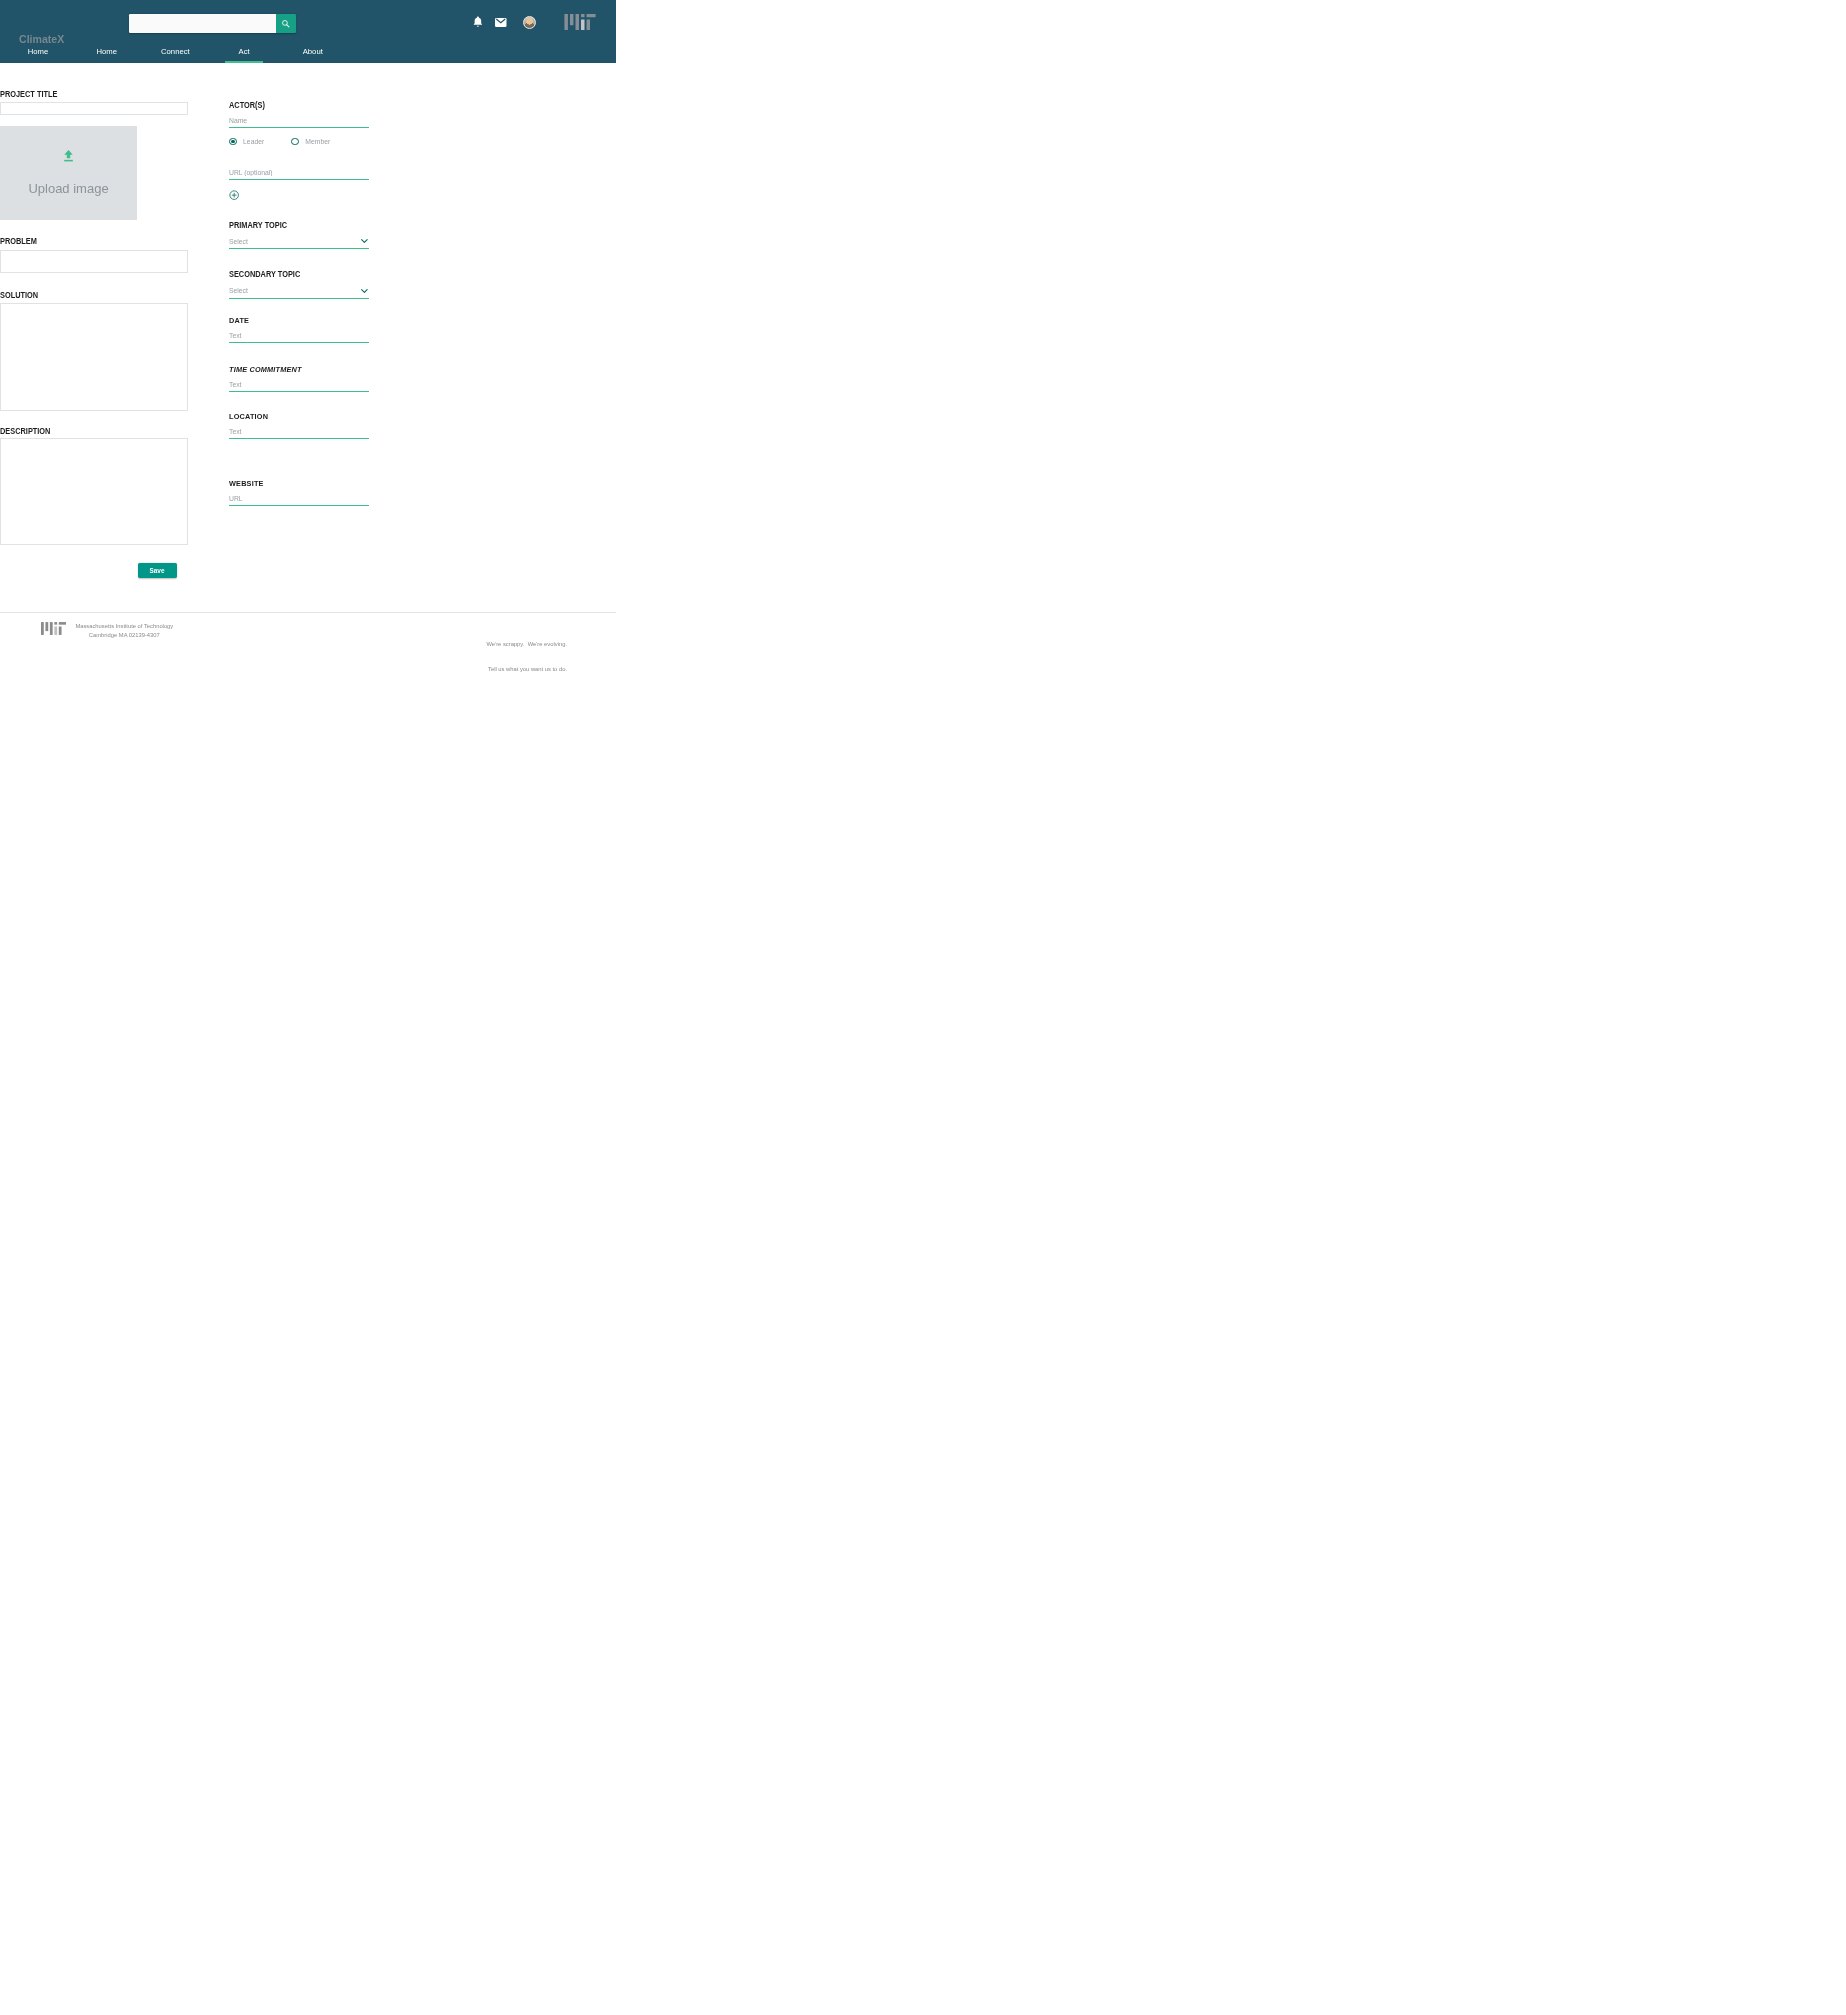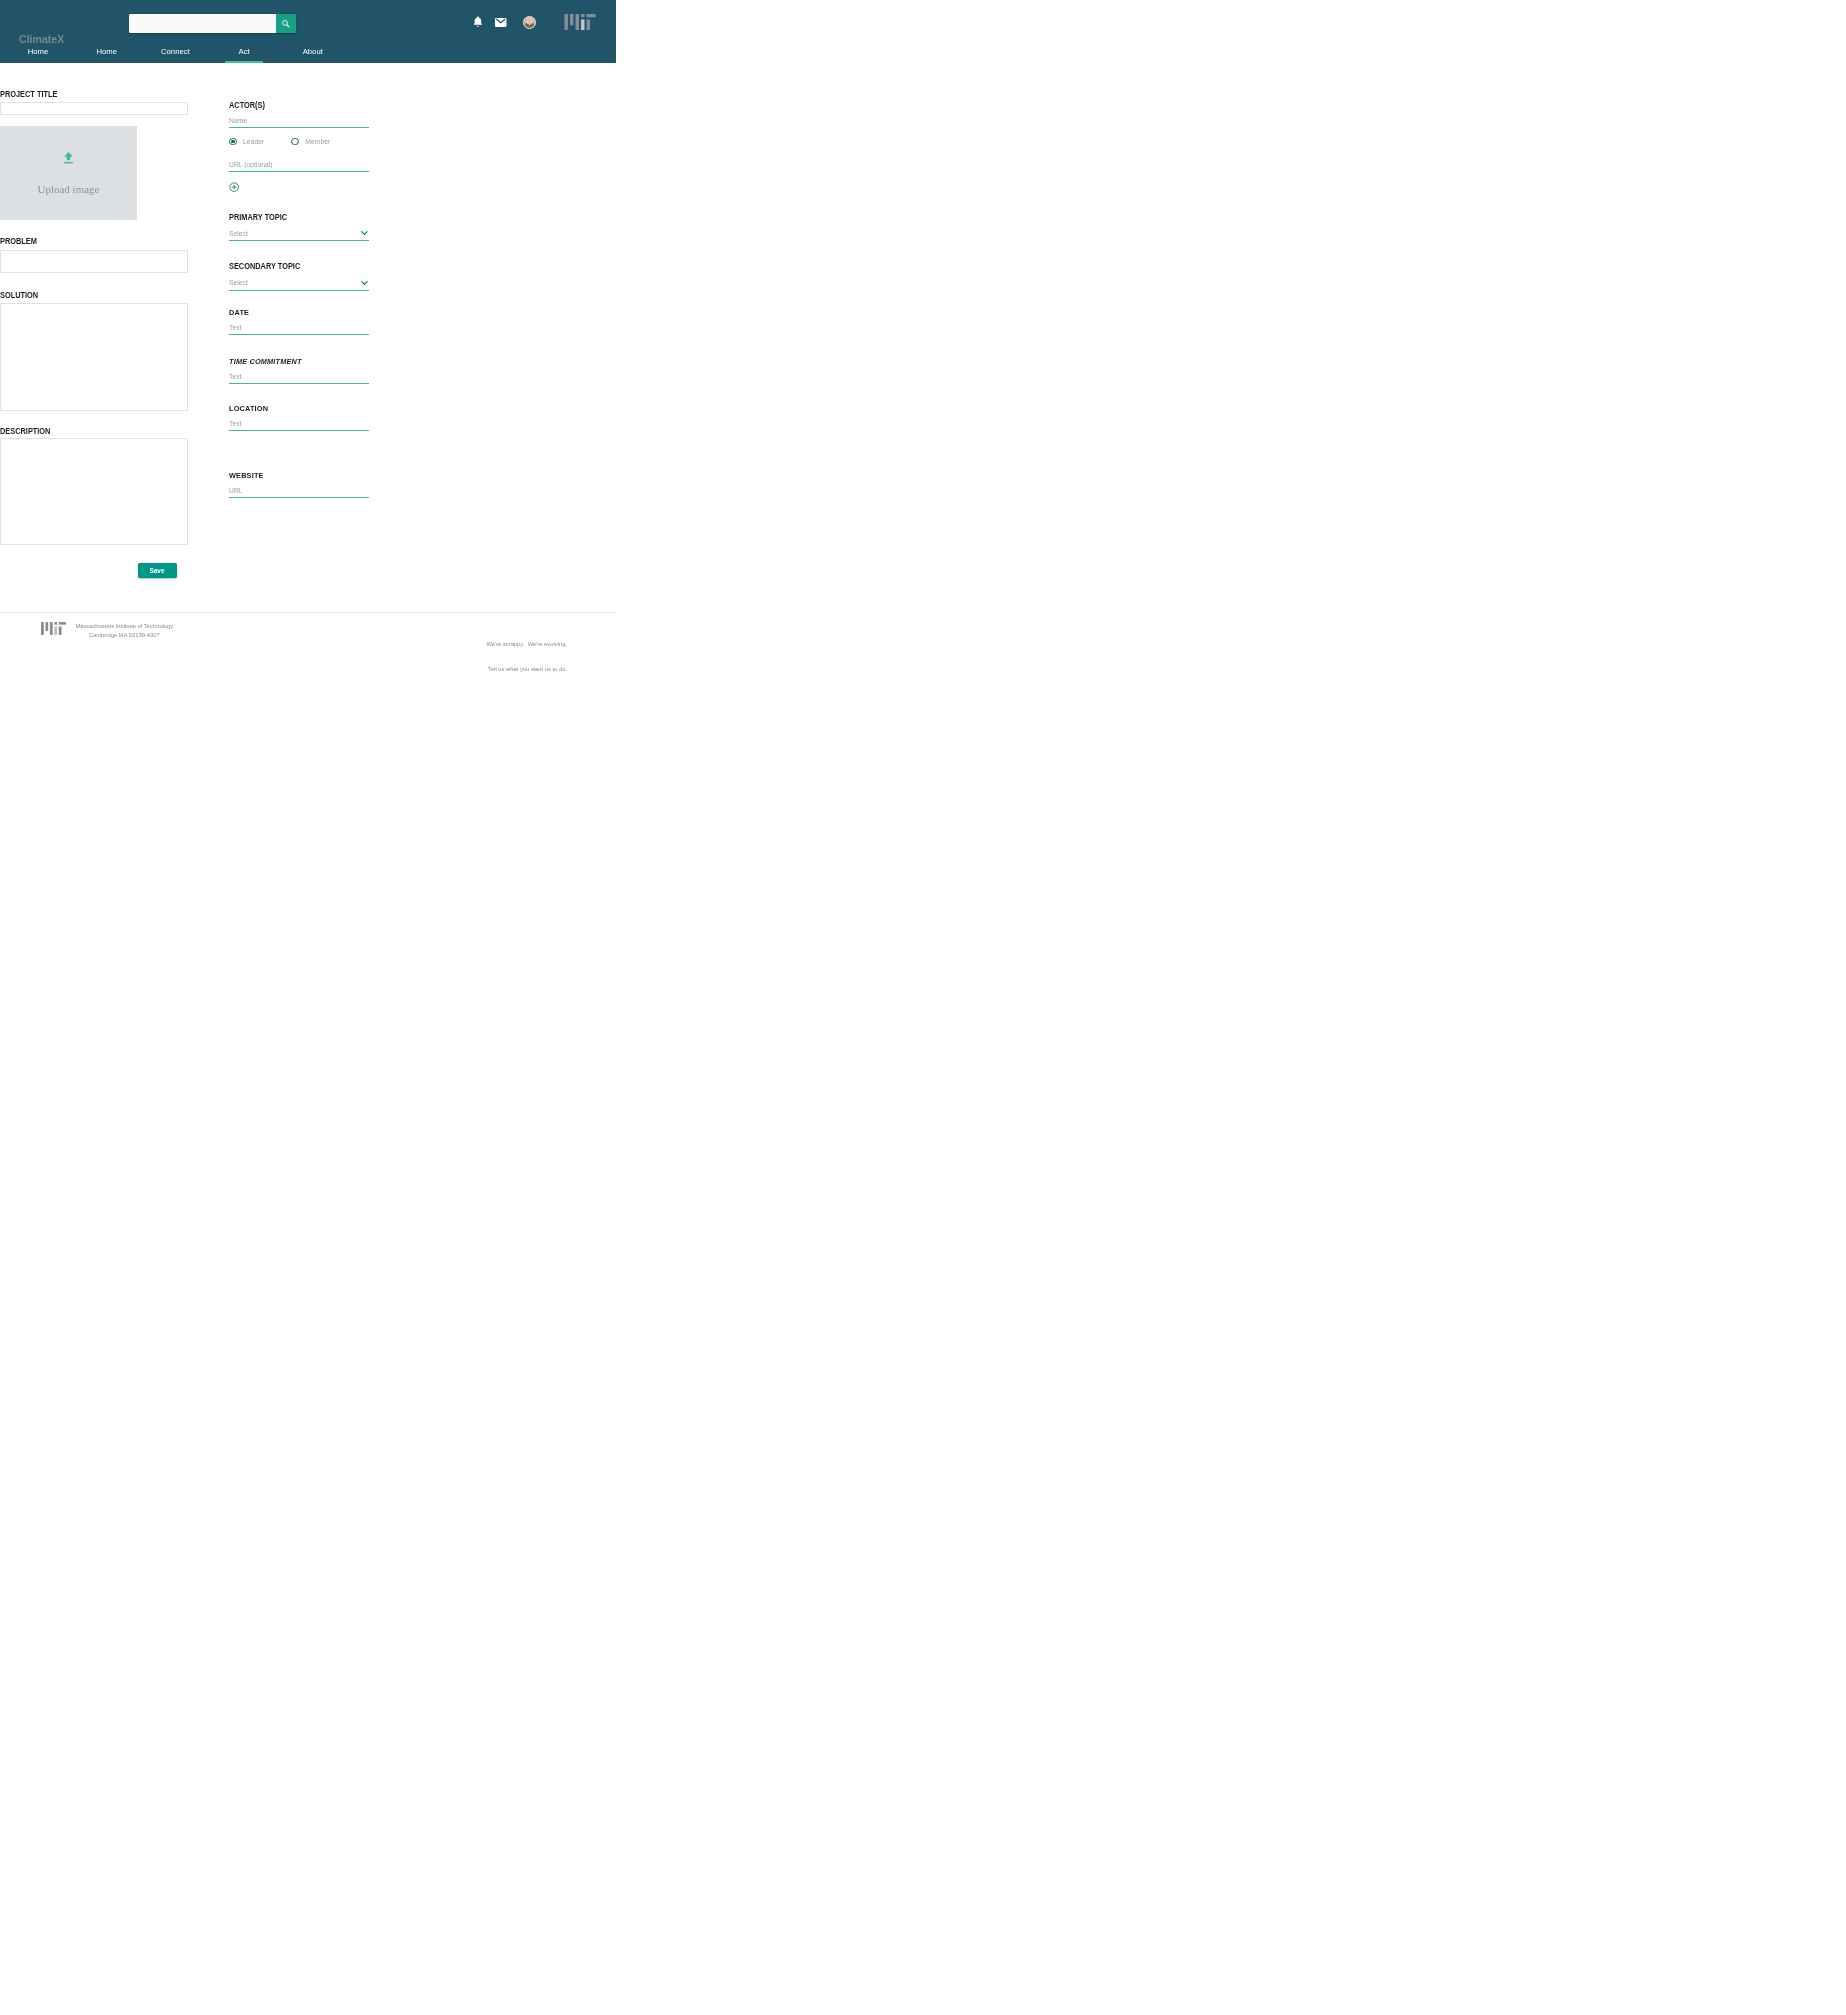--- a/index.html
+++ b/index.html
@@ -57,21 +57,21 @@
   .h-wide { font-weight:700; font-size:7.3px; color:#1c1c1c; letter-spacing:0.2px; line-height:8.6px; }
   .box-input {
     width:188px; border:0.4px solid #dfe3e6; background:#fff; outline:none;
     font-size:6.4px; padding:1.7px 3.4px; color:#333; display:block; resize:none;
     font-family:"Liberation Sans","DejaVu Sans",sans-serif;
   }
   .upload-box {
     width:137px; height:94px; background:#dce0e3; margin-top:10.7px; cursor:pointer;
     display:flex; flex-direction:column; align-items:center; justify-content:center;
   }
-  .upload-text { color:#8d9499; font-size:11px; margin-top:18px;font-family:Liberation Serif, serif; }
+  .upload-text { color:#8d9499; font-size:13px; margin-top:18px; }
   .save-row { margin-top:18.4px; display:flex; justify-content:flex-end; padding-right:11.5px; }
   .save-btn {
     width:39px; height:15px; background:#009688; color:#fff; border:none; border-radius:1.7px;
     font-size:6.4px; font-weight:700; cursor:pointer; box-shadow:0 0.9px 1.7px rgba(0,0,0,.25);
     font-family:"Liberation Sans","DejaVu Sans",sans-serif;
   }
   
   .line-field { border-bottom:0.9px solid #3ebe8f; padding:2.1px 0 3px; width:140px; }
   .line-field input {
     border:none; outline:none; background:transparent; width:100%; font-size:6.8px; color:#333;
@@ -208,21 +208,21 @@
       <div class="radio-opt">
         <span class="radio-circle checked"></span>
         <span class="radio-label">Leader</span>
       </div>
       <div class="radio-opt">
         <span class="radio-circle"></span>
         <span class="radio-label">Member</span>
       </div>
     </div>
 
-    <div class="line-field" style="margin-top:14px;">
+    <div class="line-field" style="margin-top:22px;">
       <input type="text" placeholder="URL (optional)" style="">
     </div>
 
     <button class="add-btn">
       <span>
         <svg width="10.3" height="10.3" viewBox="0 0 24 24" fill="none">
           <circle cx="12" cy="12" r="10" stroke="#00695c" stroke-width="1.8"></circle>
           <line x1="12" y1="6.5" x2="12" y2="17.5" stroke="#00695c" stroke-width="1.8"></line>
           <line x1="6.5" y1="12" x2="17.5" y2="12" stroke="#00695c" stroke-width="1.8"></line>
         </svg>

